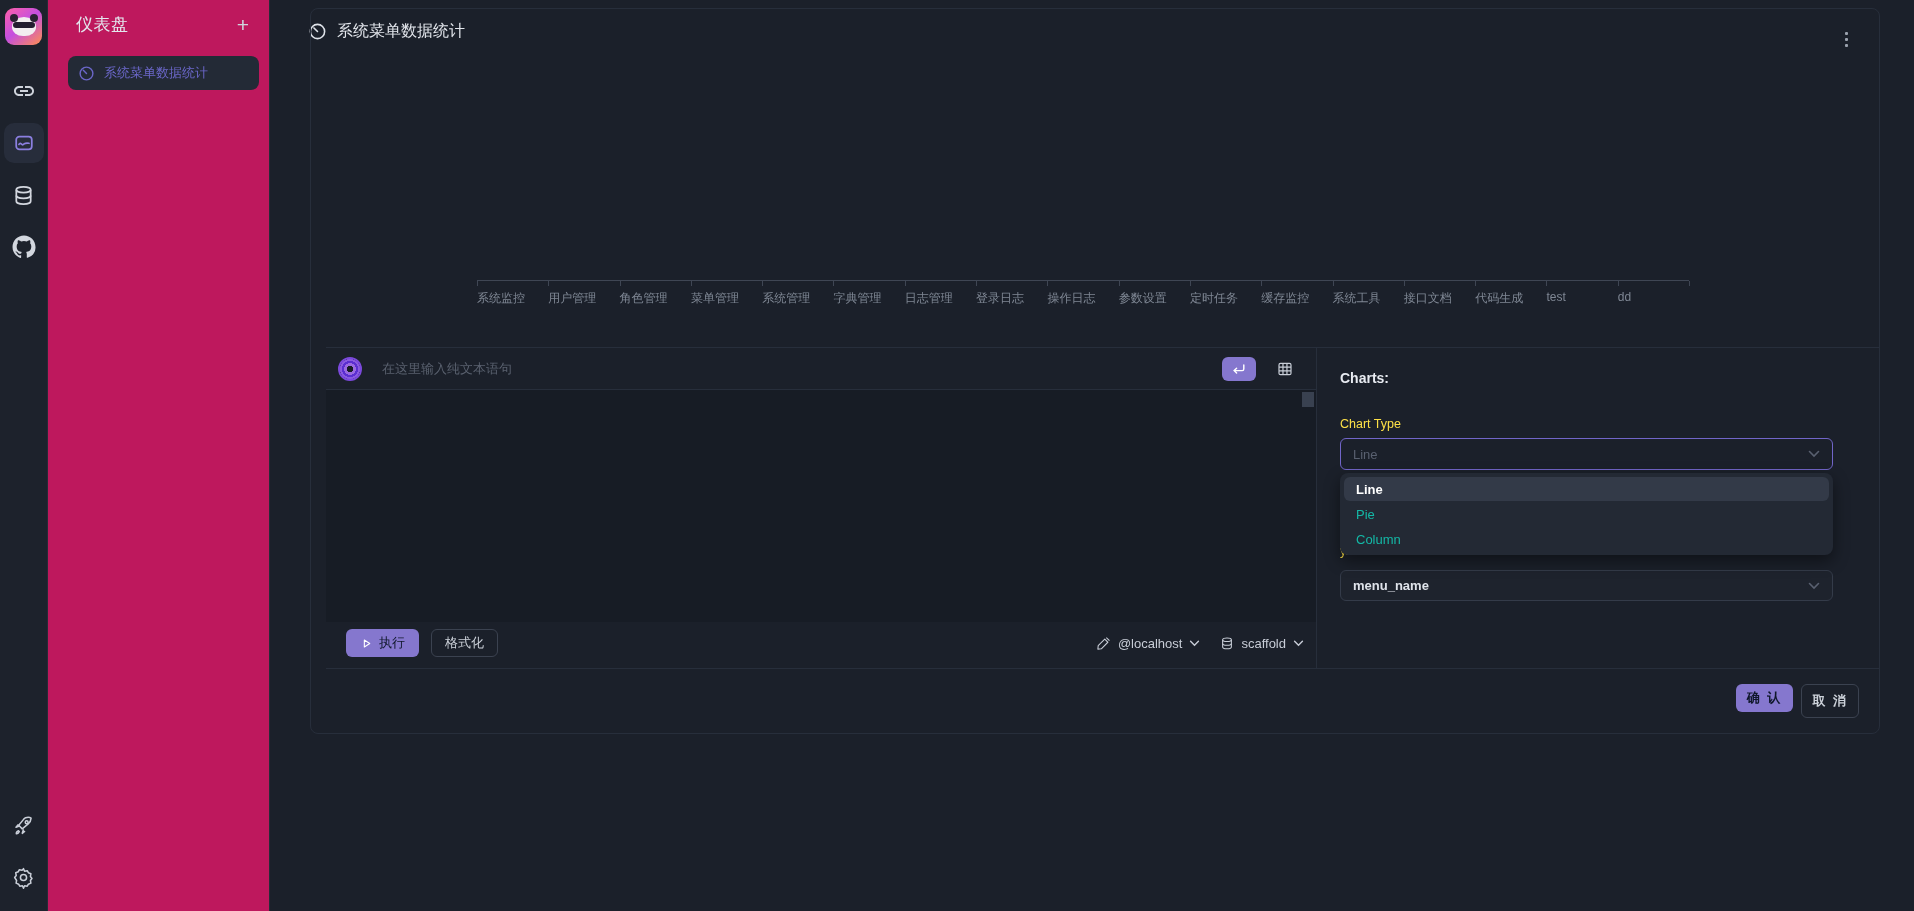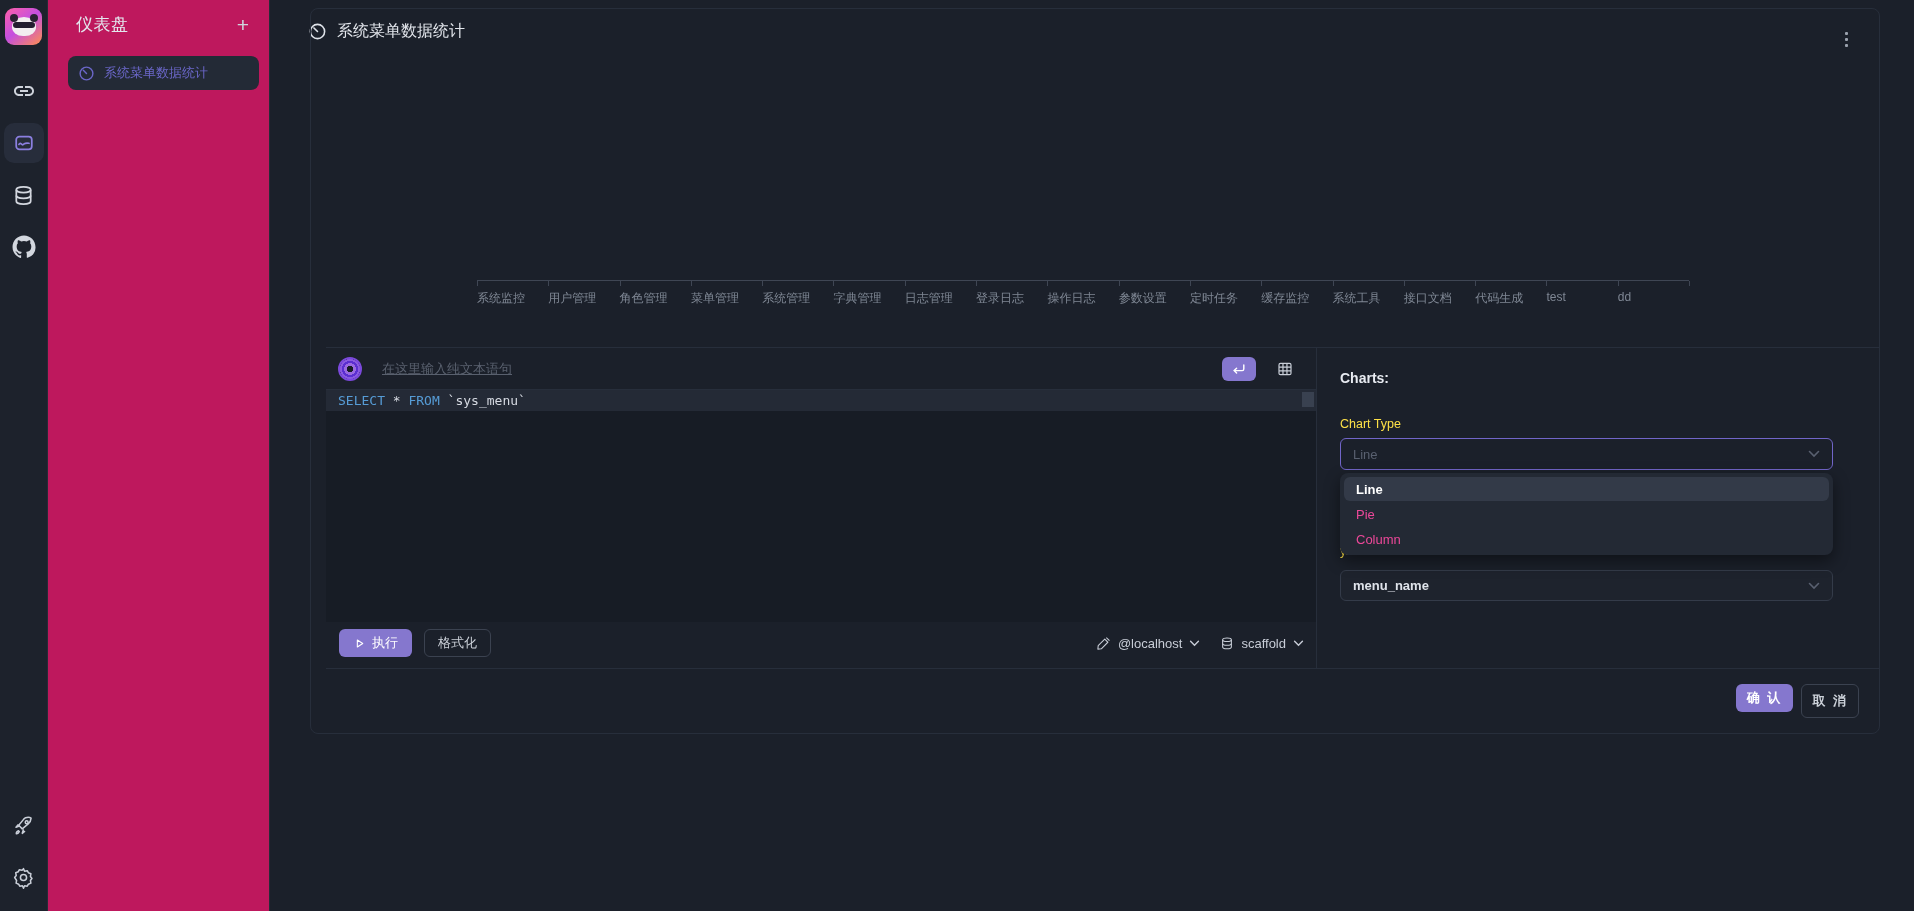--- a/index.html
+++ b/index.html
@@ -84,38 +84,38 @@
     border-top:1px solid #272e3b; border-bottom:1px solid #272e3b;
     display:flex;
   }
   .editor { flex:1; display:flex; flex-direction:column; min-width:0; }
   .wb-divider { width:1px; background:#272e3b; }
 
   .ed-toolbar { height:42px; border-bottom:1px solid #272e3b; display:flex; align-items:center; padding:0 22px 0 12px; gap:20px; }
   .nl-icon { width:24px; height:24px; border-radius:50%;
     background:radial-gradient(circle at 50% 50%, #181d26 0 3px, #9a6ae0 3px 6px, #5b2fd0 6px 8px, #8a5ae0 8px 10px, transparent 10px);
     border:2px solid #7b49dc; cursor:pointer; }
-  .ed-placeholder { flex:1; font-size:13px; color:#59606e;text-decoration:underline; }
+  .ed-placeholder { flex:1; font-size:13px; color:#59606e; }
   .enter-btn { width:34px; height:24px; border-radius:6px; background:var(--accent,#8577ce); border:none;
     display:flex; align-items:center; justify-content:center; cursor:pointer; }
   .table-icon { cursor:pointer; }
 
   .ed-code { flex:1; position:relative; background:#171c25; }
   .code-line {
     height:21px; background:#242a36; display:flex; align-items:center;
     padding-left:12px; font-family:"DejaVu Sans Mono", monospace; font-size:13px; white-space:pre;
   }
   .tok-kw { color:var(--keyword,#569cd6); }
   .tok-plain { color:#d6dae2; }
   .scroll-thumb { position:absolute; top:2px; right:2px; width:12px; height:15px; background:#394150; }
 
   .ed-footer { height:46px; display:flex; align-items:center; justify-content:space-between; padding:0 12px 4px 13px; }
   .ed-footer-left { display:flex; gap:12px; }
   .btn { height:28px; border-radius:6px; font-size:13px; display:inline-flex; align-items:center; justify-content:center; cursor:pointer; font-family:"Liberation Sans", sans-serif; }
-  .btn-primary { background:var(--accent,#8577ce); color:#ffffff; border:none; padding:0 14px; gap:6px; }
+  .btn-primary { background:var(--accent,#8577ce); color:#0f172a; border:none; padding:0 14px; gap:6px;margin-left:7px; }
   .btn-ghost { background:transparent; color:#ccd1d9; border:1px solid #3b4250; padding:0 13px; }
   .ed-footer-right { display:flex; align-items:center; gap:20px; }
   .conn-group { display:flex; align-items:center; gap:7px; font-size:13px; color:#c8cdd7; cursor:pointer; }
 
   
   .charts-panel { width:562px; position:relative; }
   .charts-heading { position:absolute; left:23px; top:22px; font-size:14px; font-weight:bold; color:#e8ebf1; }
   .field-label { position:absolute; left:23px; font-size:12.5px; color:#fde047; }
   .label-chart-type { top:69px; }
   .label-yaxis { top:196px; z-index:1; }
@@ -126,21 +126,21 @@
   .select .chev { margin-left:auto; }
   .select-type { top:90px; border:1px solid var(--select_border,#7165c8); color:#596070; background:transparent; }
   .select-yaxis { top:222px; height:31px; border:1px solid #343b49; background:#1e232d; color:#dfe3ea; font-weight:bold; }
   .dropdown {
     position:absolute; left:23px; top:125px; width:493px; z-index:5;
     background:#232934; border-radius:8px; padding:4px;
     box-shadow:0 6px 16px rgba(0,0,0,.45);
   }
   .dropdown .option {
     height:24px; border-radius:6px; display:flex; align-items:center;
-    padding:0 12px; font-size:13px; color:#ec4899; cursor:pointer; margin-bottom:1px;
+    padding:0 12px; font-size:13px; color:#14b8a6; cursor:pointer; margin-bottom:1px;
   }
   .dropdown .option:last-child { margin-bottom:0; }
   .dropdown .option.selected { background:#333a48; color:#fff; font-weight:bold; }
 
   
   .card-actions { position:absolute; right:20px; bottom:15px; display:flex; gap:8px; }
   .card-actions .btn { font-weight:bold; letter-spacing:2px; }
 </style>
 </head>
 <body>
@@ -274,21 +274,20 @@
             </span>
           </button>
           <span class="table-icon">
             <svg width="18" height="18" viewBox="0 0 24 24" fill="none" stroke="#c9ced8" stroke-width="1.6">
               <rect x="4" y="4.5" width="16" height="15" rx="2"></rect>
               <path d="M4 9.5h16M4 14.5h16M9.3 4.5v15M14.6 4.5v15"></path>
             </svg>
           </span>
         </div>
         <div class="ed-code">
-          <div class="code-line"><span class="tok-kw">SELECT</span><span class="tok-plain"> * </span><span class="tok-kw">FROM</span><span class="tok-plain"> `sys_menu`</span></div>
           <div class="scroll-thumb"></div>
         </div>
         <div class="ed-footer">
           <div class="ed-footer-left">
             <button class="btn btn-primary">
               <span>
                 <svg width="13" height="13" viewBox="0 0 24 24" fill="none" stroke="#fff" stroke-width="2" stroke-linejoin="round">
                     <path d="M8 5.5v13l10-6.5z"></path>
                   </svg>
               </span>

